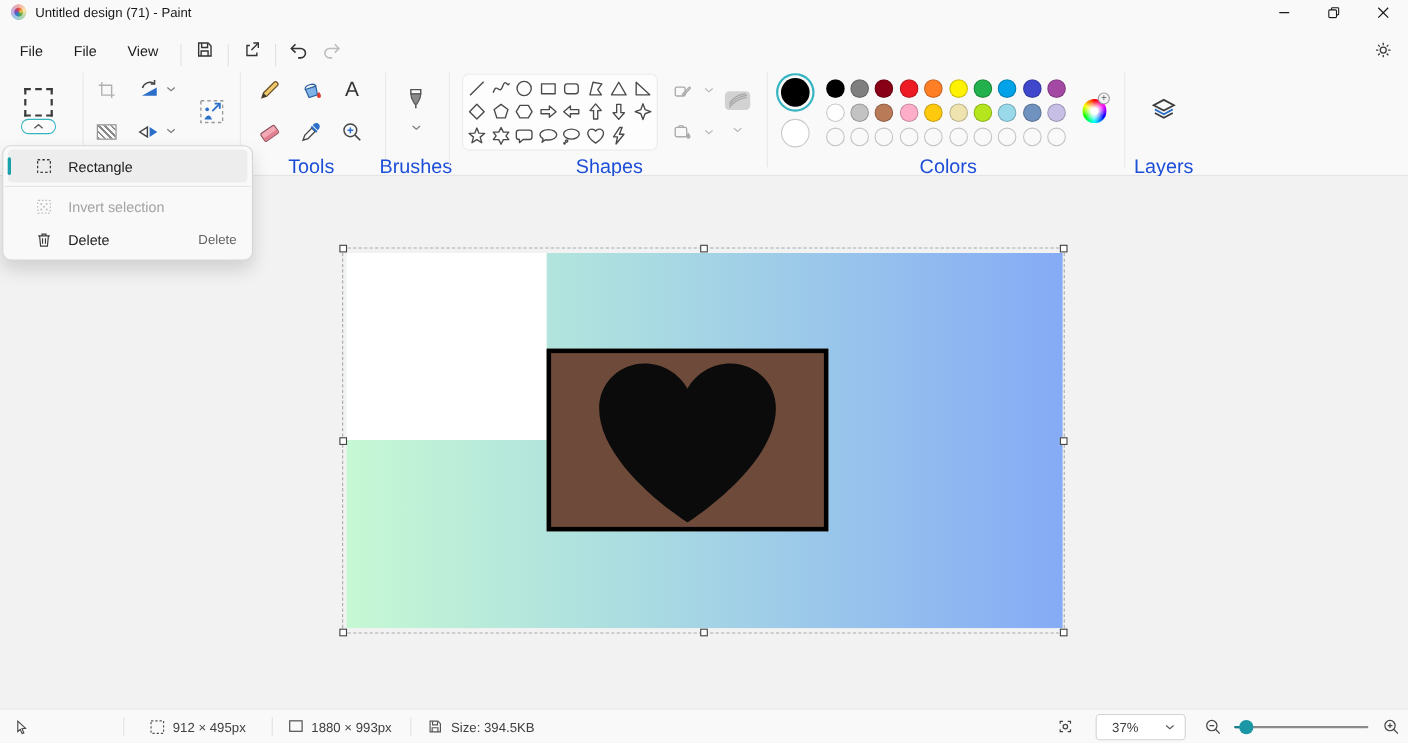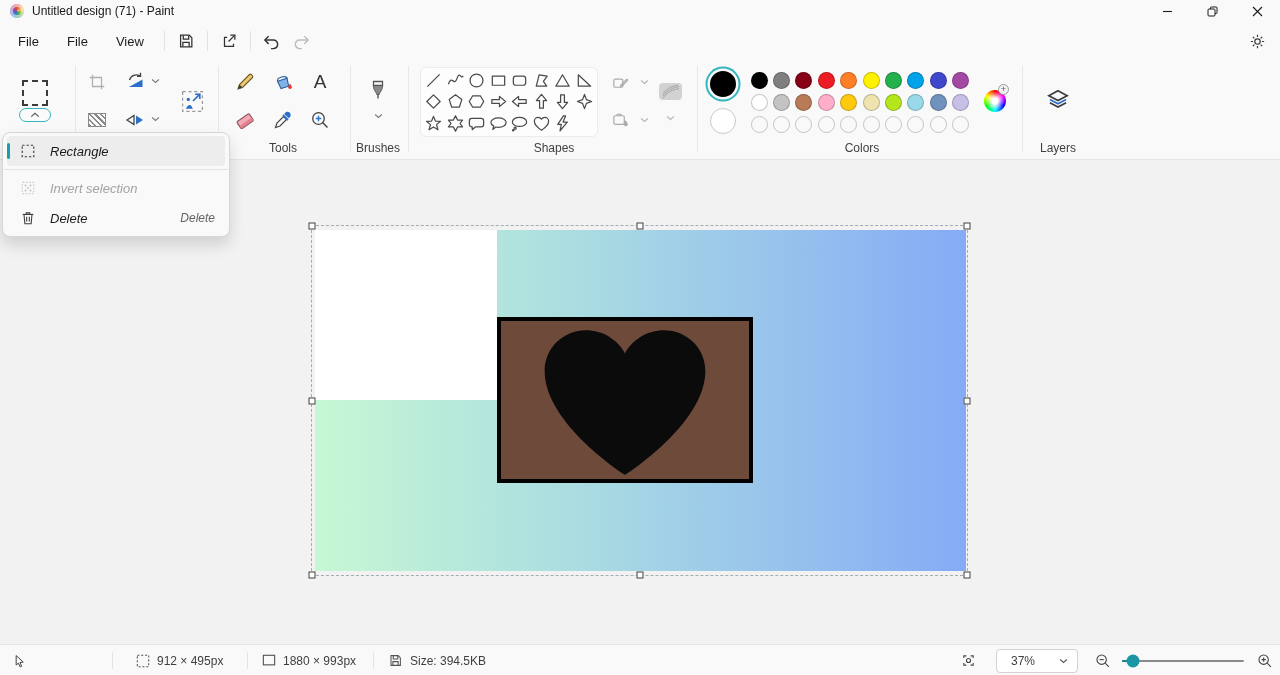--- a/index.html
+++ b/index.html
@@ -14,31 +14,31 @@
   
   .titlebar { height:22px; display:flex; align-items:center; background:#f9f9f9; position:relative; }
   .app-logo { width:14px; height:14px; border-radius:50%; margin-left:10px;
     background: conic-gradient(#e34b3c, #f2c14e, #47a64b, #2d7dd2, #8e44ad, #e34b3c);
     box-shadow: inset 0 0 0 3px rgba(255,255,255,.55); }
   .title-text { font-size:12px; margin-left:8px; color:#191919; }
   .caption-btns { position:absolute; right:0; top:0; height:22px; display:flex; }
   .cap-btn { width:45px; height:22px; display:flex; align-items:center; justify-content:center; }
 
   
-  .menubar { height:38px; display:flex; align-items:center; background:#f9f9f9; position:relative; }
+  .menubar { height:38px; display:flex; align-items:flex-end; background:#f9f9f9; position:relative; }
   .menu-item { font-size:13px; color:#1b1b1b; padding:6px 14px; border-radius:5px; }
   .mb-sep { width:1px; height:20px; background:#e1e1e1; margin:0 6px; }
   .icon-btn { width:30px; height:30px; display:flex; align-items:center; justify-content:center; border-radius:5px; }
   .settings-btn { position:absolute; right:8px; }
 
   
   .toolbar { height:100px; position:relative; background:#f9f9f9; border-bottom:1px solid #e4e4e4; }
   .tb-sep { position:absolute; top:6px; height:86px; width:1px; background:#e8e8e8; }
   .tb-abs { position:absolute; display:flex; align-items:center; justify-content:center; }
-  .tb-label { position:absolute; top:81px; font-size:12px; color:#404040; text-align:center; }
+  .tb-label { position:absolute; top:81px; font-size:18px; color:#1d4ed8; text-align:center; }
   .sel-icon { width:26px; height:26px; border:2px dashed #3a3a3a; }
   .sel-pill { width:32px; height:14px; border:1.5px solid #35b4c1; border-radius:7px; background:#fbfbfb;
     display:flex; align-items:center; justify-content:center; }
   .shapes-box { position:absolute; left:420px; top:7px; width:178px; height:70px; background:#fdfdfd;
     border:1px solid #ececec; border-radius:6px; display:grid;
     grid-template-columns:repeat(8,1fr); grid-template-rows:repeat(3,1fr); padding:2px; }
   .shape-cell { display:flex; align-items:center; justify-content:center; }
   .swatch-big { width:26px; height:26px; border-radius:50%; }
   .swatch-fg { background:#000; box-shadow:0 0 0 2.5px #f9f9f9, 0 0 0 4.5px #35b4c1; }
   .swatch-bg { background:#fff; border:1px solid #c9c9c9; }
@@ -65,21 +65,21 @@
   .sel-overlay { position:absolute; left:311px; top:65px; width:657px; height:351px;
     border:1px dashed #a6abb0; pointer-events:none; }
   .sel-handle { position:absolute; width:7px; height:7px; background:#fff; border:1.5px solid #3f3f3f;
     transform:translate(-50%,-50%); pointer-events:auto; }
 
   
   .sel-menu { position:absolute; left:2px; top:132px; width:228px; background:#f9f9f9;
     border:1px solid #d6d6d6; border-radius:8px; box-shadow:0 8px 16px rgba(0,0,0,.14);
     padding:3px 0; z-index:50; }
   .sm-item { height:30px; margin:0 4px; border-radius:4px; display:flex; align-items:center;
-    padding:0 10px 0 12px; position:relative; font-size:13px; color:#1b1b1b;font-style:italic; }
+    padding:0 10px 0 24px; position:relative; font-size:13px; color:#1b1b1b; }
   .sm-item.selected { background:#ededed; }
   .sm-accent { position:absolute; left:0px; top:7px; width:3px; height:16px; border-radius:2px; background:#18a0ab; }
   .sm-ico { width:18px; height:18px; margin-right:13px; display:flex; align-items:center; justify-content:center; }
   .sm-label { flex:1; }
   .sm-shortcut { font-size:12px; color:#636363; }
   .sm-item.disabled .sm-label { color:#a3a3a3; }
   .sm-sep { height:1px; background:#e4e4e4; margin:3px 1px; }
 
   
   .statusbar { height:31px; border-top:1px solid #e4e4e4; background:#f9f9f9; position:relative;

